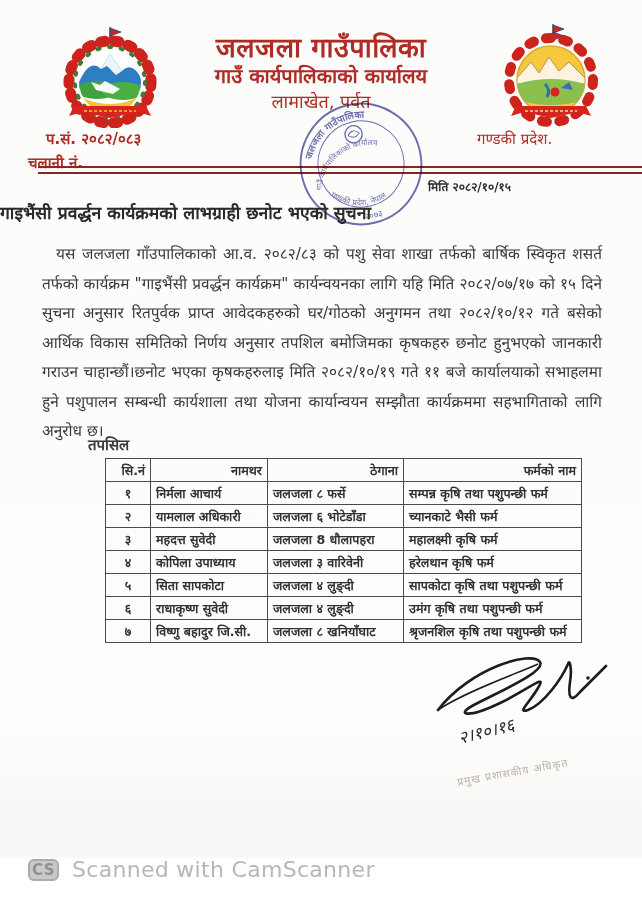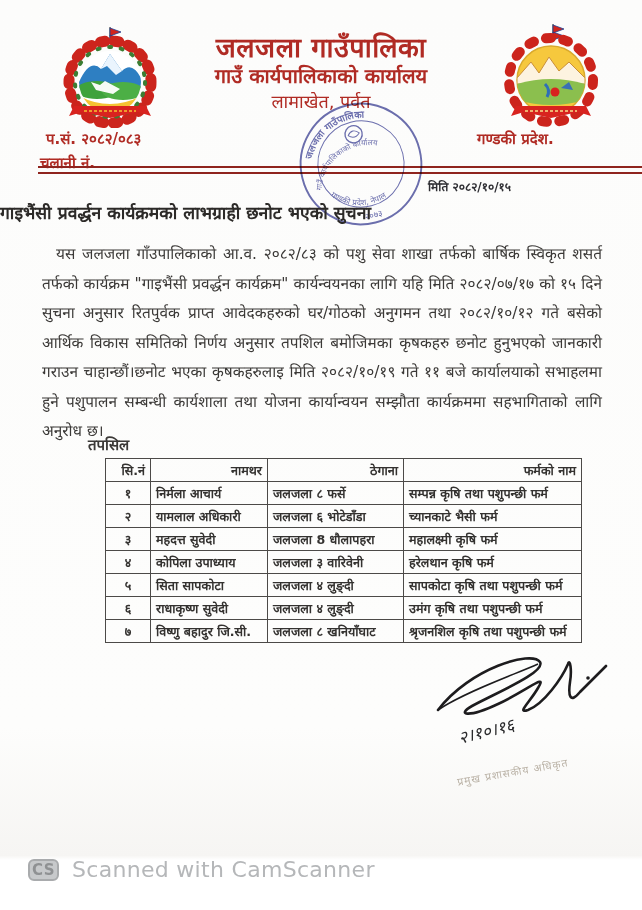--- a/index.html
+++ b/index.html
@@ -13,22 +13,22 @@
     background: linear-gradient(180deg,#fcfcfb 0%, #fdfdfc 80%, #f6f5f3 94%, #ffffff 94.5%);
   }
   
   .emblem-left { position:absolute; left:44px; top:24px; width:132px; height:104px; }
   .emblem-right { position:absolute; left:484px; top:22px; width:134px; height:108px; }
   .head-center { position:absolute; left:150px; right:150px; top:32px; text-align:center; color:#b02b24; }
   .head-line1 { font-size:27px; font-weight:bold; letter-spacing:0.5px; line-height:1.15; }
   .head-line2 { font-size:20px; font-weight:bold; line-height:1.3; }
   .head-line3 { font-size:18px; font-weight:normal; line-height:1.4; }
   .ref-no    { position:absolute; left:46px; top:128px; color:#b02b24; font-size:15px; font-weight:600; }
-  .dispatch  { position:absolute; left:40px; top:152px; color:#b02b24; font-size:15px; font-weight:600; }
-  .province  { position:absolute; left:477px; top:128px; color:#b02b24; font-size:15px; font-weight:bold; }
+  .dispatch  { position:absolute; left:28px; top:152px; color:#b02b24; font-size:15px; font-weight:600; }
+  .province  { position:absolute; left:477px; top:128px; color:#b02b24; font-size:15px; font-weight:normal; }
   .redline   { position:absolute; left:38px; right:0; top:166px; height:8px;
                border-top:2.5px solid #8f241e; border-bottom:2.5px solid #8f241e; }
   .date-line { position:absolute; left:428px; top:178px; color:#2e2e33; font-size:12px; font-weight:600; }
   .stamp { position:absolute; left:294px; top:96px; width:134px; height:136px;
            transform:rotate(-14deg); opacity:0.82; mix-blend-mode:multiply; }
   
   .subject { position:absolute; left:0; right:10px; top:200px; text-align:left;
              font-size:17.5px; font-weight:bold; color:#2c2a28; }
   .para { position:absolute; left:42px; top:240px; width:560px;
           font-size:15.4px; line-height:29.5px; text-align:justify;

